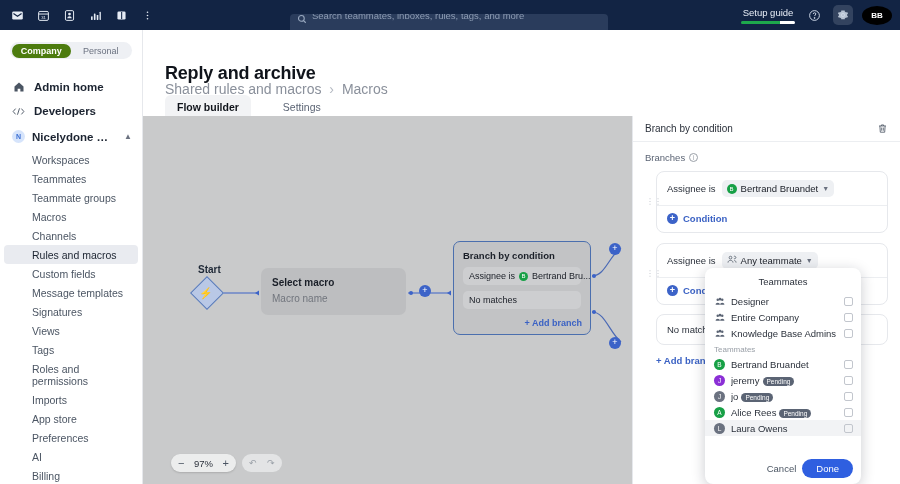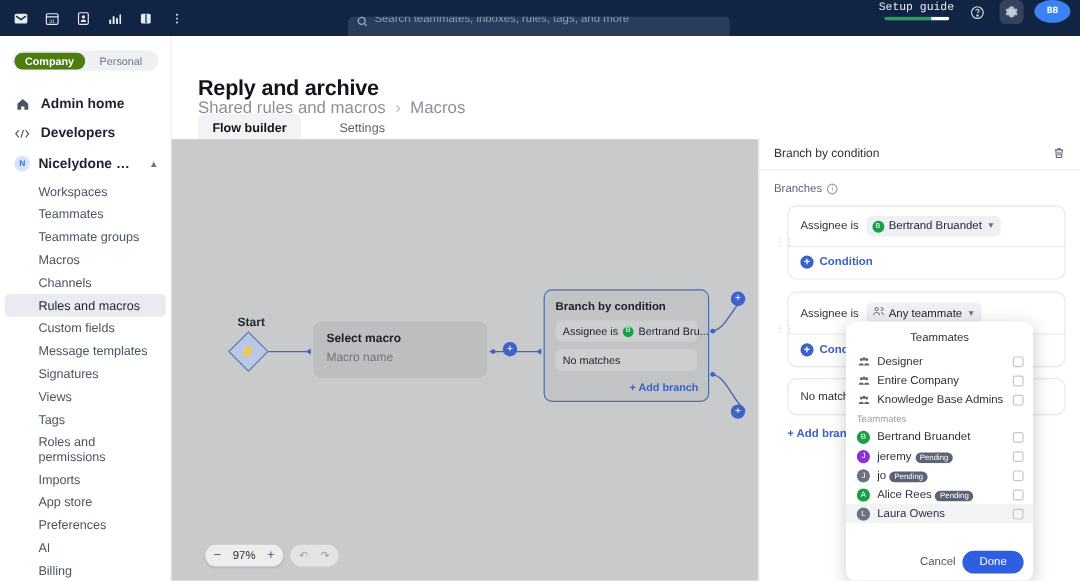--- a/index.html
+++ b/index.html
@@ -23,32 +23,32 @@
   }
   .navbtn svg { display: block; }
   .searchwrap { position: absolute; left: 290px; top: 5px; width: 318px; height: 20px; }
   .searchbox {
     width: 100%; height: 20px; background: #2a3c5c; border: none; border-radius: 4px;
     color: #9aa9c0; font-size: 9.5px; padding: 0 8px 16px 22px;
     font-family: "Liberation Sans", sans-serif;
   }
   .searchbox::placeholder { color: #8d9cb4; }
   .search-icon { position: absolute; left: 7px; top: 5px; color: #9aa9c0; }
-  .topright { position: absolute; right: 8px; top: 0; height: 30px; display: flex; gap: 9px; font-family: Liberation Mono, monospace; }
+  .topright { position: absolute; right: 8px; top: 0; height: 30px; display: flex; align-items: center; gap: 9px; }
   .setupguide { display: flex; flex-direction: column; align-items: center; gap: 3px; cursor: pointer; }
   .setupguide-label { color: #e8eef7; font-size: 9.5px; }
   .progress { width: 54px; height: 3px; background: #2a3c5c; border-radius: 2px; display: flex; overflow: hidden; }
   .progress .seg { height: 3px; }
   .iconbtn-dark {
     width: 20px; height: 20px; border-radius: 5px; display: flex; align-items: center;
     justify-content: center; color: #cfd9e8; cursor: pointer;
   }
   .iconbtn-dark.filled { background: #33435f; }
   .avatar-top {
-    width: 30px; height: 19px; border-radius: 50%; background: #3b82f6; color: #fff;
+    width: 30px; height: 19px; border-radius: 50%; background: #000000; color: #fff;
     font-size: 8px; font-weight: bold; display: flex; align-items: center; justify-content: center;
     cursor: pointer;
   }
 
   
   .sidebar {
     position: absolute; top: 30px; left: 0; width: 143px; height: 454px;
     background: #fff; border-right: 1px solid #e6e8ec; padding-top: 8px;
   }
   .seg-toggle {

